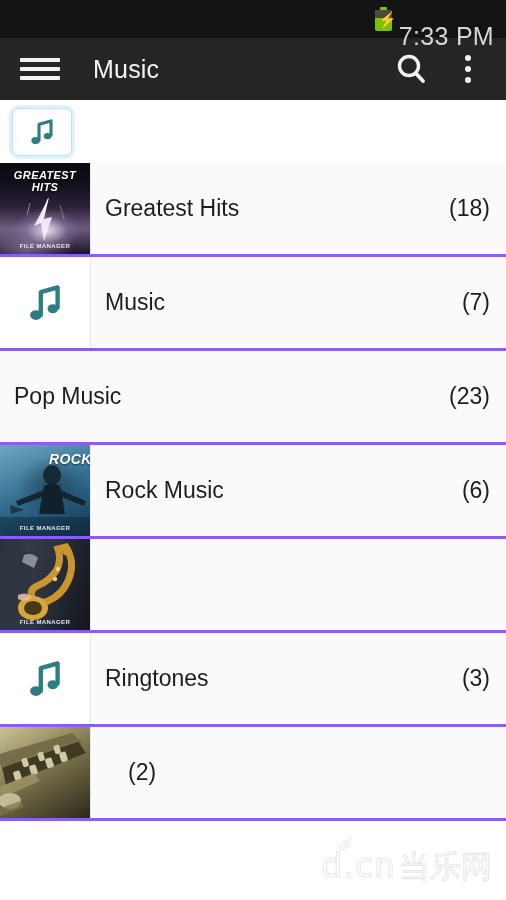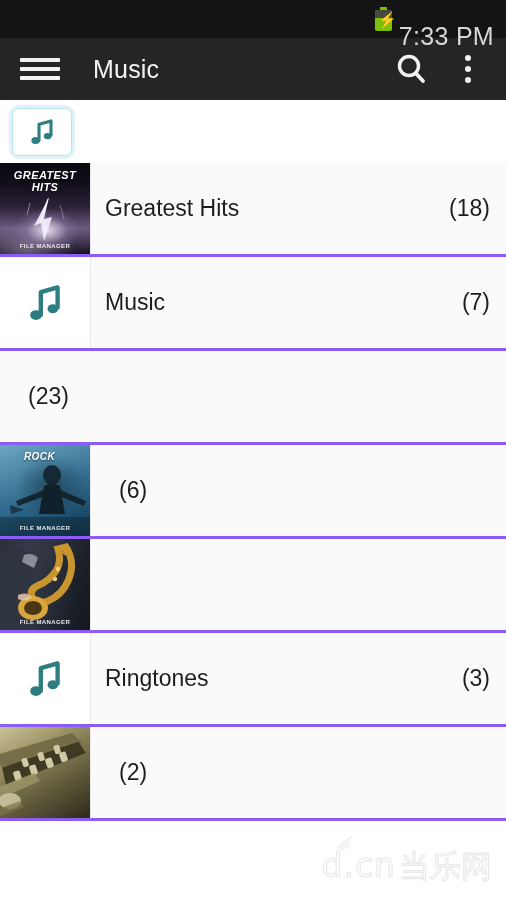--- a/index.html
+++ b/index.html
@@ -201,21 +201,21 @@
   .row-title {
     font-size: 23px;
     color: #1d1d1d;
     white-space: nowrap;
     overflow: hidden;
     text-overflow: ellipsis;
   }
   .row-count {
     font-size: 23px;
     color: #1d1d1d;
-    margin-left: 14px;
+    margin-left: 23px;
     flex: none;
   }
 
   
   .note-thumb {
     width: 90px; height: 91px;
     display: flex;
     align-items: center;
     justify-content: center;
     background: #ffffff;
@@ -273,21 +273,22 @@
     color: #ffffff;
     font-weight: bold;
     font-style: italic;
     font-size: 11px;
     letter-spacing: 0.4px;
     text-shadow: 0 1px 2px rgba(0,0,0,.6);
   }
   .art-label.left {
     text-align: left;
     padding-left: 24px;
-    font-size: 10px;
+    font-size: 14px;
+    margin-left: 25px;
   }
 
   
   .watermark {
     position: absolute;
     right: 14px;
     bottom: 18px;
     display: flex;
     align-items: flex-end;
     opacity: 1;
@@ -391,39 +392,41 @@
         </div>
       </div>
       <div class="row-body">
         <div class="row-title">Music</div>
         <div class="row-count">(7)</div>
       </div>
     </div>
 
     <div class="row">
       <div class="row-body">
+        <div class="row-title">Pop Music</div>
         <div class="row-count">(23)</div>
       </div>
     </div>
 
     <div class="row">
       <div class="thumb">
         <div class="art art-rock"></div>
         <svg class="lightning" viewBox="0 0 90 91" aria-hidden="true">
           <ellipse cx="52" cy="30" rx="9" ry="10" fill="#11252f" opacity=".92"></ellipse>
           <path d="M44 41 q8-5 16 0 l5 28 -26 0z" fill="#101f28" opacity=".95"></path>
           <path d="M44 45 L16 56 l2 5 27-10z" fill="#112128" opacity=".9"></path>
           <path d="M60 45 L86 56 l-2 5 -25-10z" fill="#112128" opacity=".9"></path>
           <path d="M10 60 l14 5 -13 4z" fill="#0c1b22" opacity=".6"></path>
           <path d="M0 72 l90 0 0 19 -90 0z" fill="#0d2430" opacity=".45"></path>
         </svg>
         <div class="art-label left">ROCK</div>
         <div class="caption">FILE MANAGER</div>
       </div>
       <div class="row-body">
+        <div class="row-title">Rock Music</div>
         <div class="row-count">(6)</div>
       </div>
     </div>
 
     <div class="row">
       <div class="thumb">
         <div class="art art-jazz"></div>
         <svg class="sax" viewBox="0 0 90 91" aria-hidden="true">
           <path d="M0 12 q16-6 30 2 l6 77 -36 0z" fill="#2e3541"></path>
           <path d="M24 16 q8-3 14 3 l-4 10 -12-6z" fill="#e6e6ea" opacity=".5"></path>

